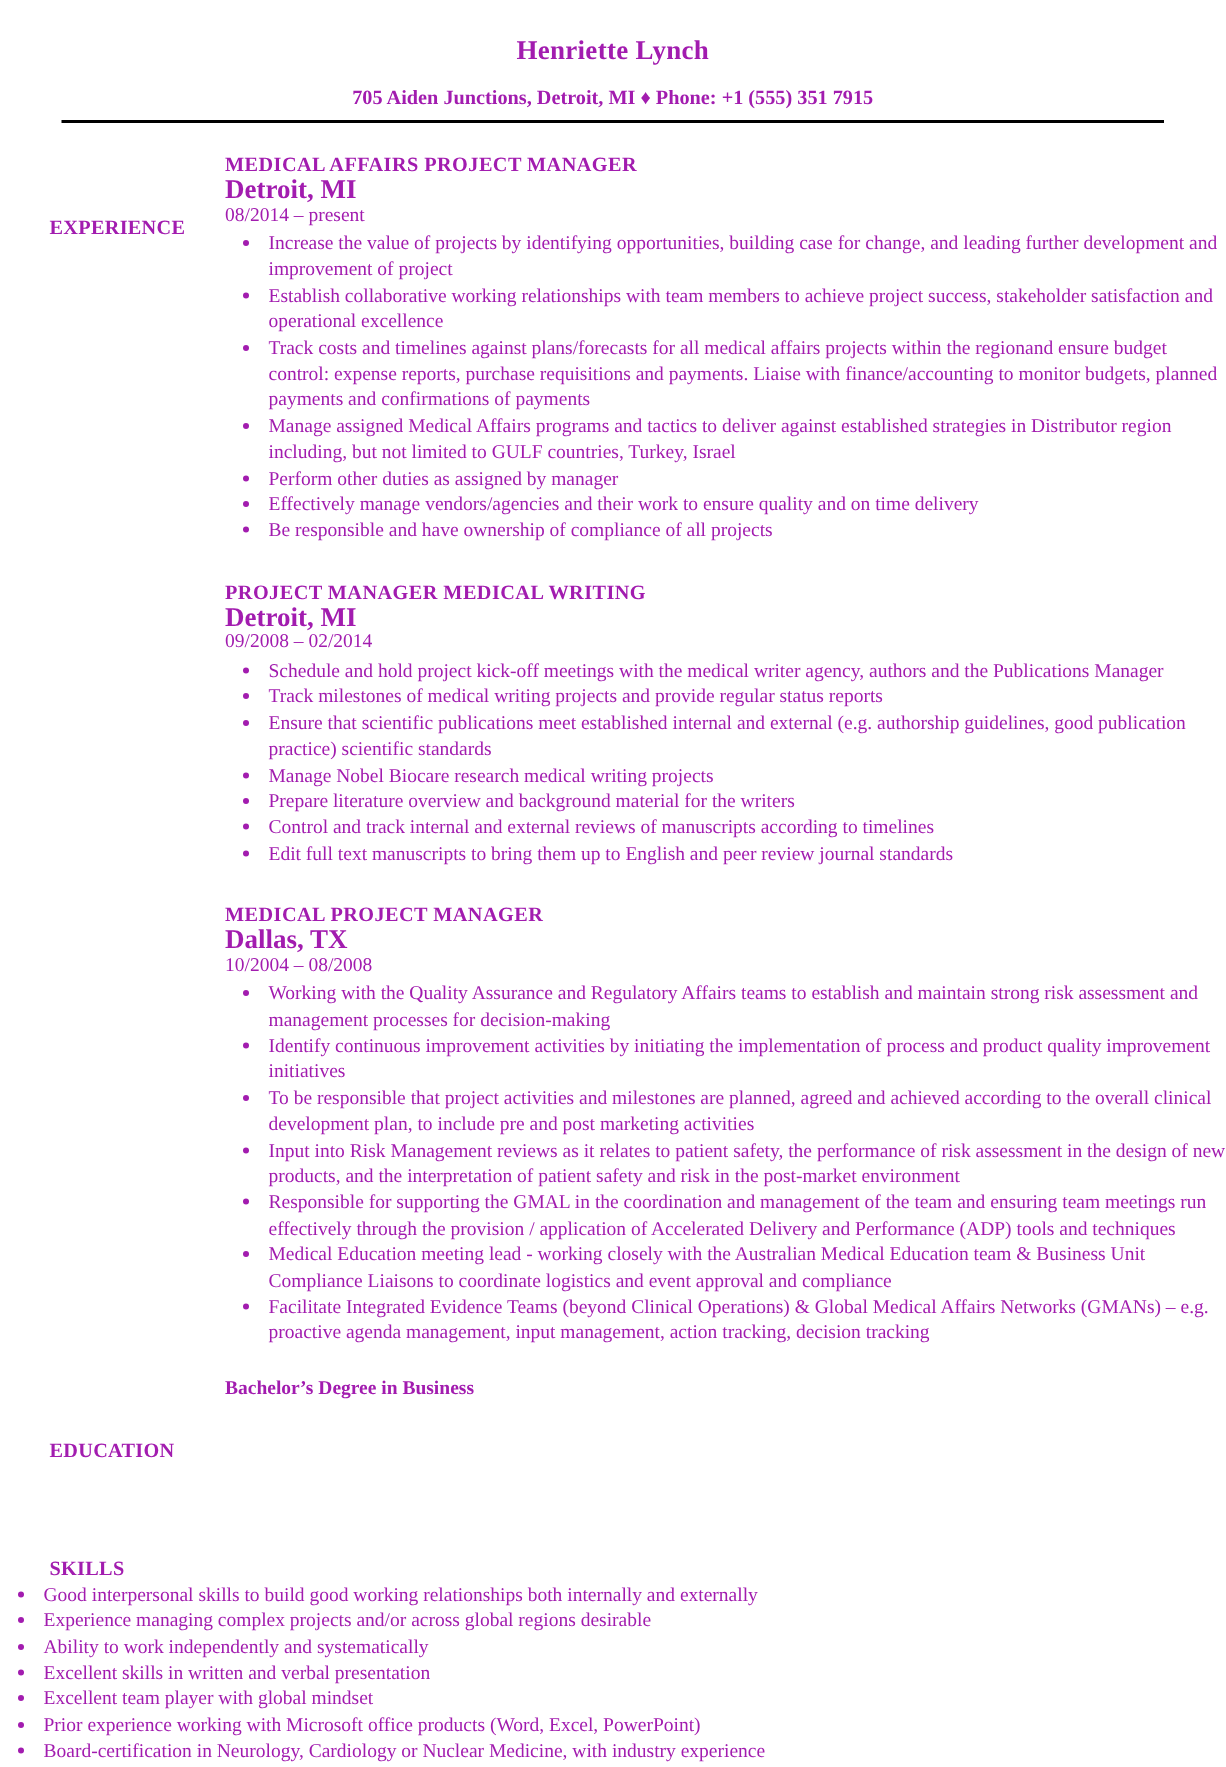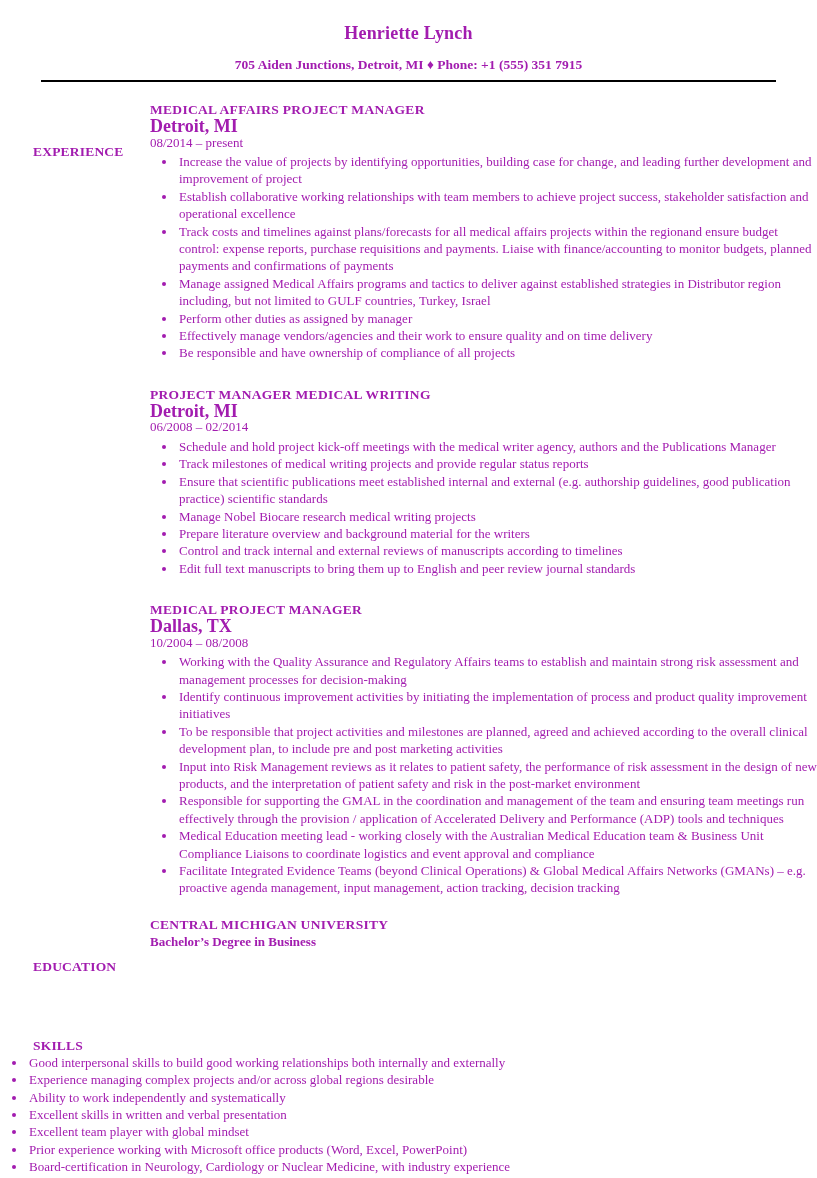--- a/index.html
+++ b/index.html
@@ -115,21 +115,21 @@
           <li>Manage assigned Medical Affairs programs and tactics to deliver against established strategies in Distributor region including, but not limited to GULF countries, Turkey, Israel</li>
           <li>Perform other duties as assigned by manager</li>
           <li>Effectively manage vendors/agencies and their work to ensure quality and on time delivery</li>
           <li>Be responsible and have ownership of compliance of all projects</li>
         </ul>
       </article>
 
       <article class="job">
         <h2 class="job-title">PROJECT MANAGER MEDICAL WRITING</h2>
         <div class="job-location">Detroit, MI</div>
-        <div class="job-dates">06/2008 – 02/2014</div>
+        <div class="job-dates">09/2008 – 02/2014</div>
         <ul class="bullets">
           <li>Schedule and hold project kick-off meetings with the medical writer agency, authors and the Publications Manager</li>
           <li>Track milestones of medical writing projects and provide regular status reports</li>
           <li>Ensure that scientific publications meet established internal and external (e.g. authorship guidelines, good publication practice) scientific standards</li>
           <li>Manage Nobel Biocare research medical writing projects</li>
           <li>Prepare literature overview and background material for the writers</li>
           <li>Control and track internal and external reviews of manuscripts according to timelines</li>
           <li>Edit full text manuscripts to bring them up to English and peer review journal standards</li>
         </ul>
       </article>
@@ -148,21 +148,20 @@
           <li>Facilitate Integrated Evidence Teams (beyond Clinical Operations) &amp; Global Medical Affairs Networks (GMANs) – e.g. proactive agenda management, input management, action tracking, decision tracking</li>
         </ul>
       </article>
 
     </div>
   </section>
 
   <section class="row row-education">
     <div class="label-col">EDUCATION</div>
     <div class="content-col">
-      <div class="edu-school">CENTRAL MICHIGAN UNIVERSITY</div>
       <div class="edu-degree">Bachelor’s Degree in Business</div>
     </div>
   </section>
 
   <section class="row row-skills">
     <div class="label-col">SKILLS</div>
     <div class="content-col">
       <ul class="bullets skills">
         <li>Good interpersonal skills to build good working relationships both internally and externally</li>
         <li>Experience managing complex projects and/or across global regions desirable</li>

